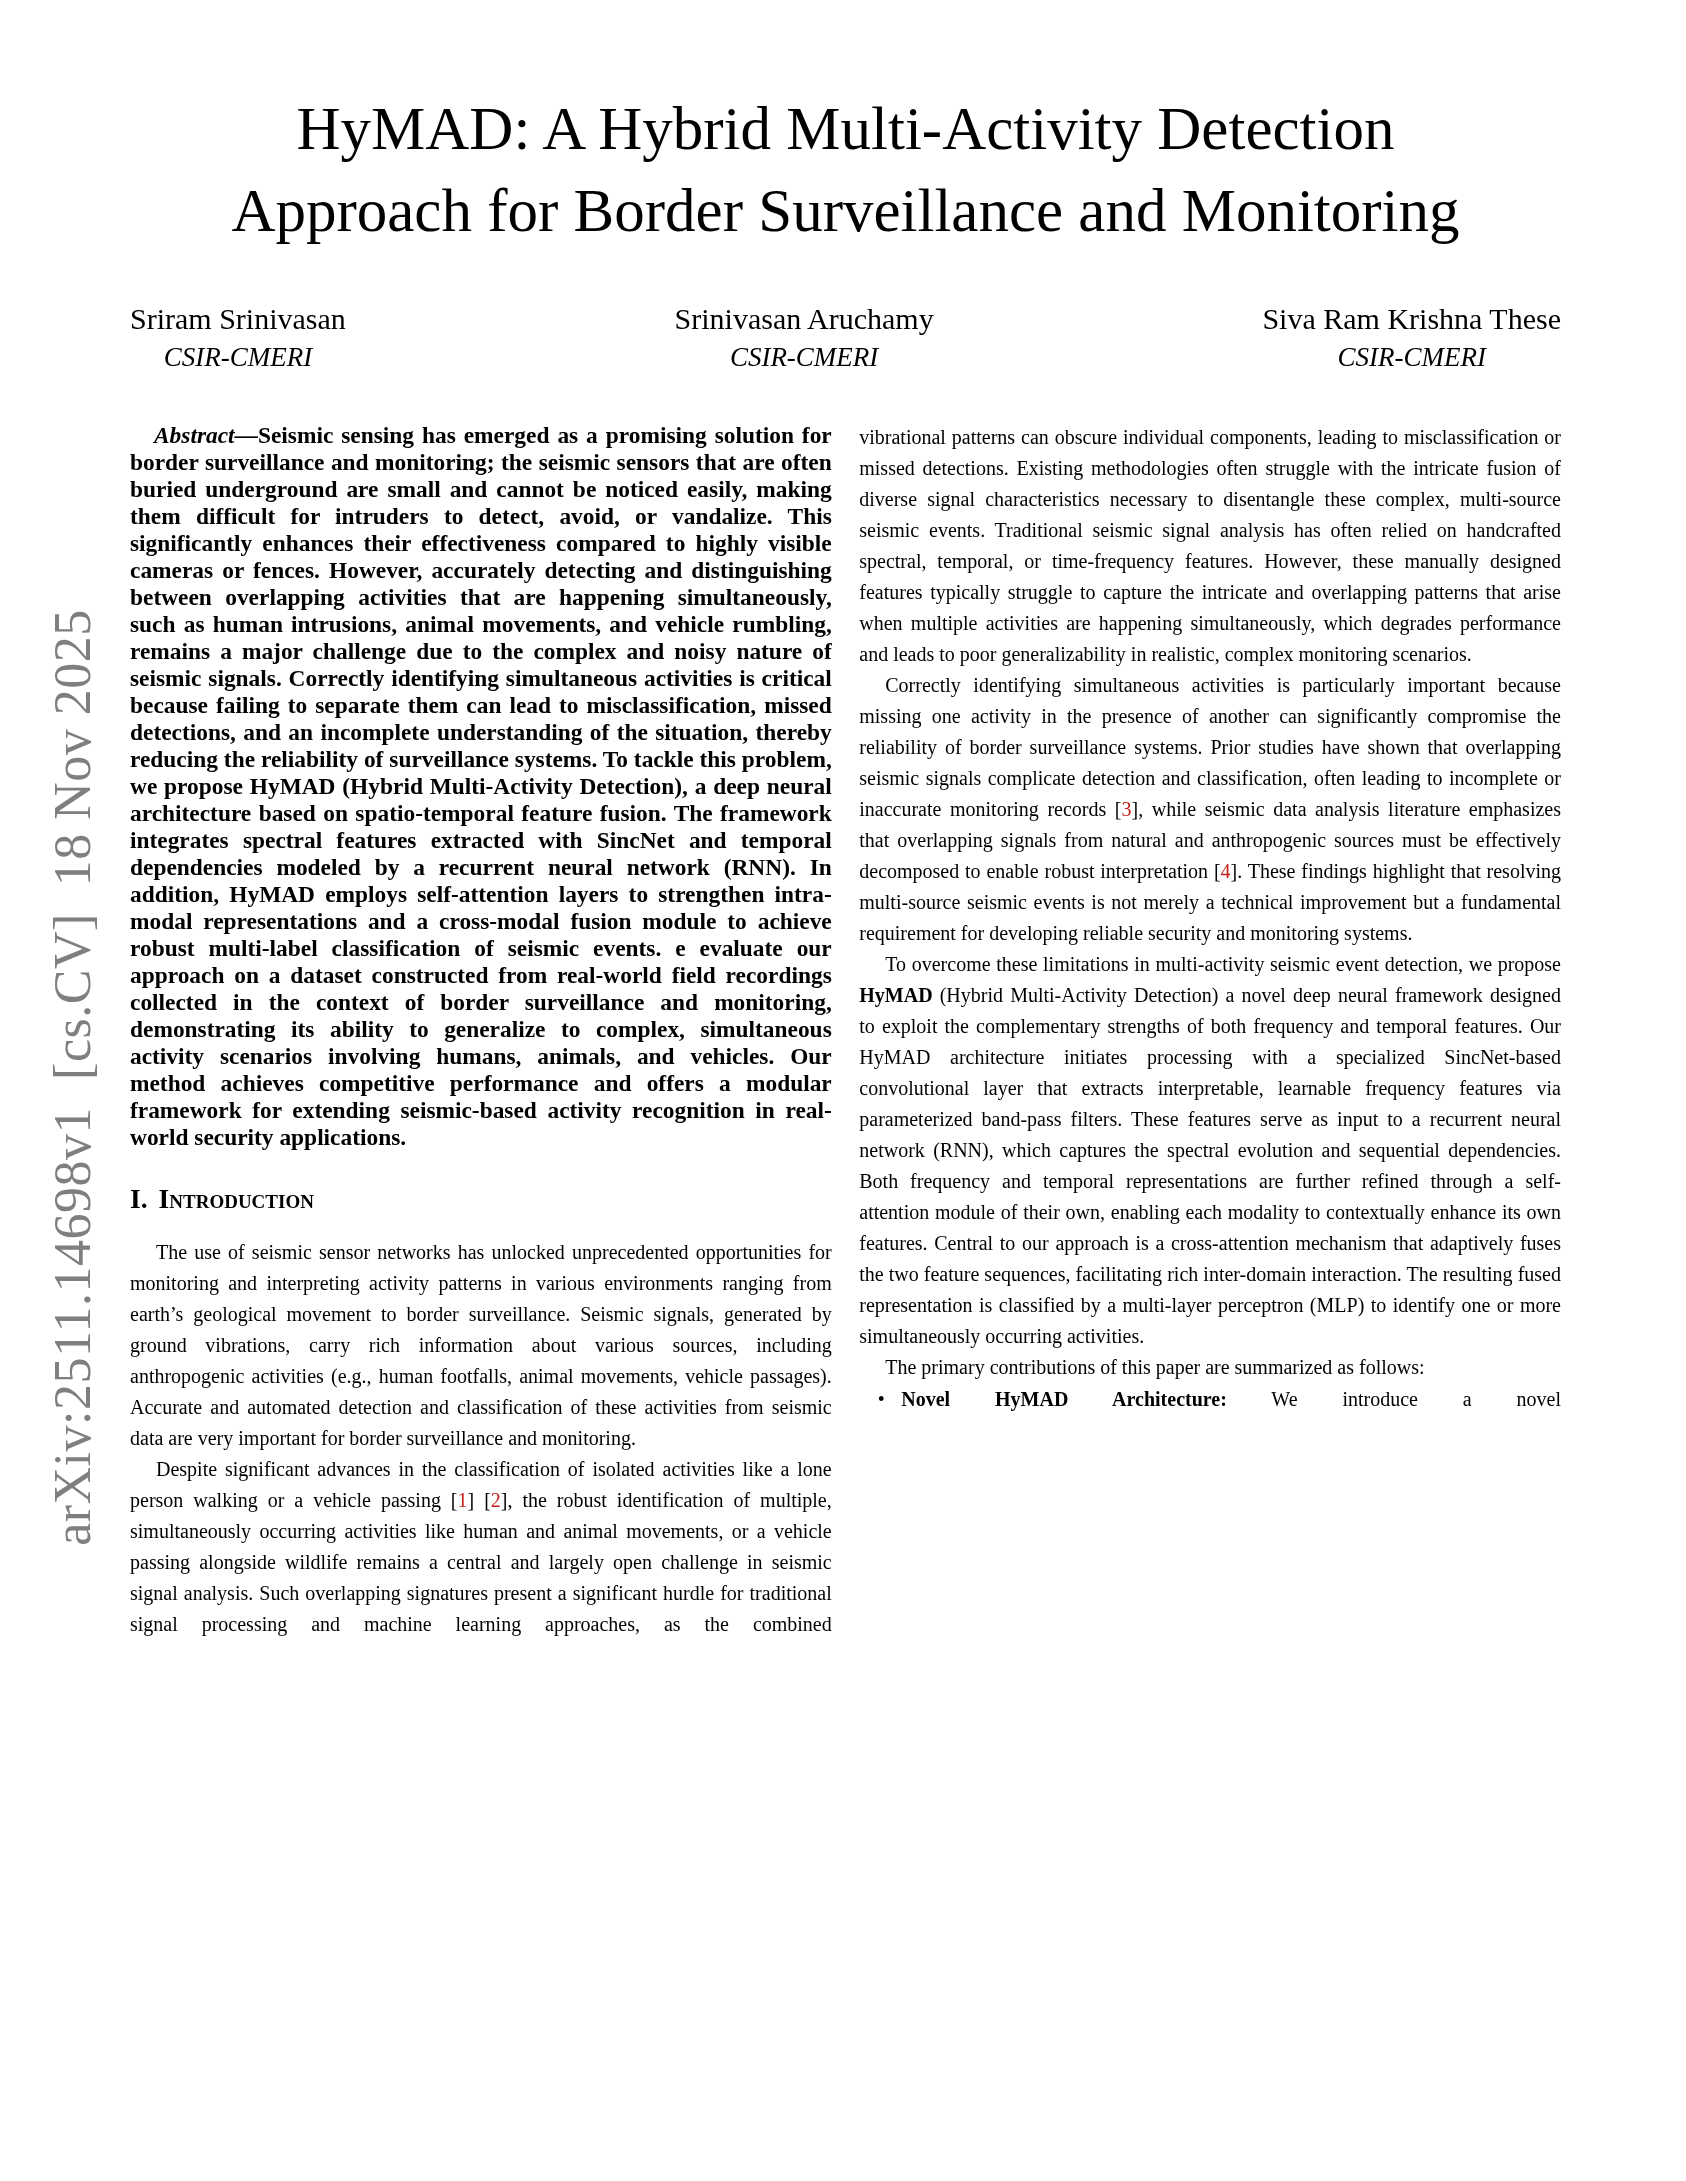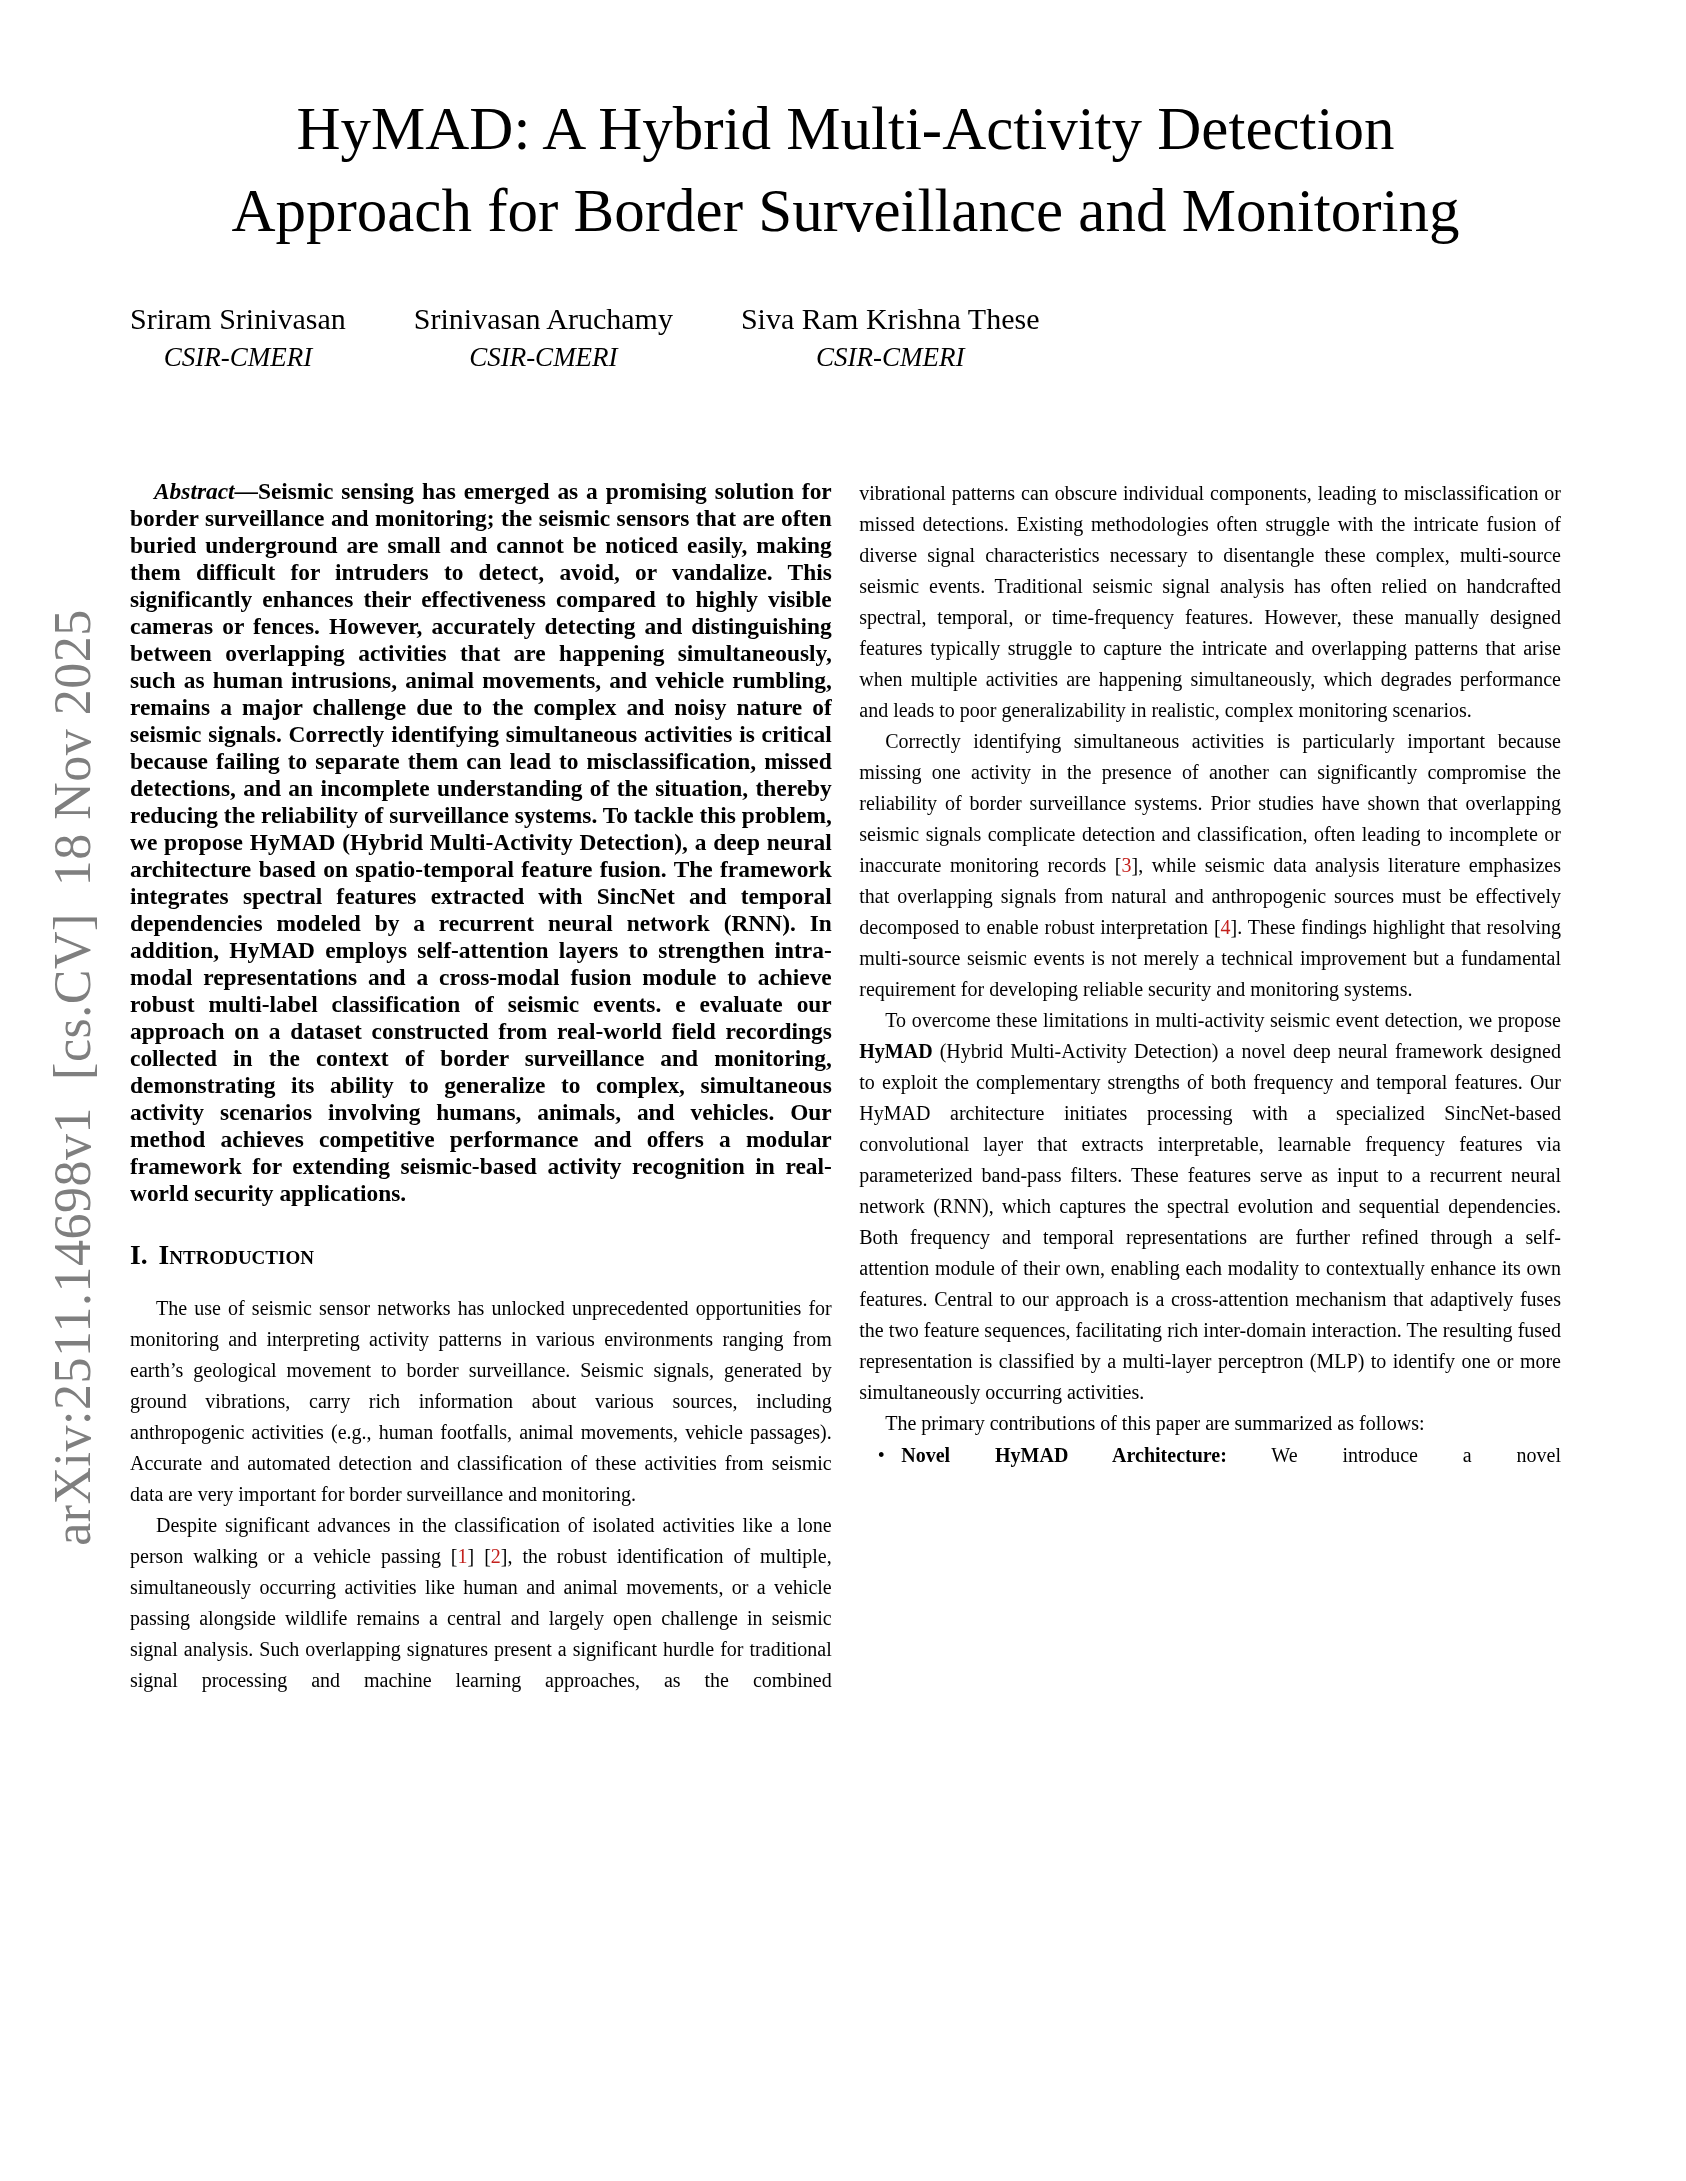--- a/index.html
+++ b/index.html
@@ -10,24 +10,24 @@
   .watermark-box{
     position:absolute;left:16.5px;top:540px;width:112px;height:1074px;
     display:flex;align-items:center;justify-content:center;pointer-events:none;
   }
   .watermark{
     transform:rotate(-90deg);white-space:pre;font-size:52px;color:#7f7f7f;letter-spacing:0.5px;
   }
   .content{box-sizing:border-box;width:100%;height:100%;padding:88px 125px 0 130px;}
   .title{margin:0;text-align:center;font-weight:400;font-size:61px;line-height:82px;}
   .title span{display:block;}
-  .authors{display:flex;justify-content:flex-start;gap:68px;margin-top:50px;text-align:center;}
+  .authors{display:flex;justify-content:space-between;gap:86px;margin-top:50px;text-align:center;}
   .author-name{font-size:30px;line-height:33px;}
   .author-affil{font-size:27px;line-height:29px;font-style:italic;margin-top:8.3px;}
-  .columns{display:flex;gap:27.5px;margin-top:106px;align-items:flex-start;}
+  .columns{display:flex;gap:27.5px;margin-top:50px;align-items:flex-start;}
   .col{width:702px;text-align:justify;hyphens:auto;-webkit-hyphens:auto;}
   .abstract{
     margin:0;font-weight:bold;font-size:23.4px;line-height:27px;text-indent:24px;
   }
   .abstract-label{font-style:italic;}
   .sec-heading{
     margin:33px 0 24px 0;text-align:left;font-weight:700;font-size:27.5px;line-height:29px;text-indent:0;
   }
   .sc{font-variant:small-caps;margin-left:11px;}
   .body-p{margin:0;font-size:20px;line-height:31px;text-indent:26px;}

